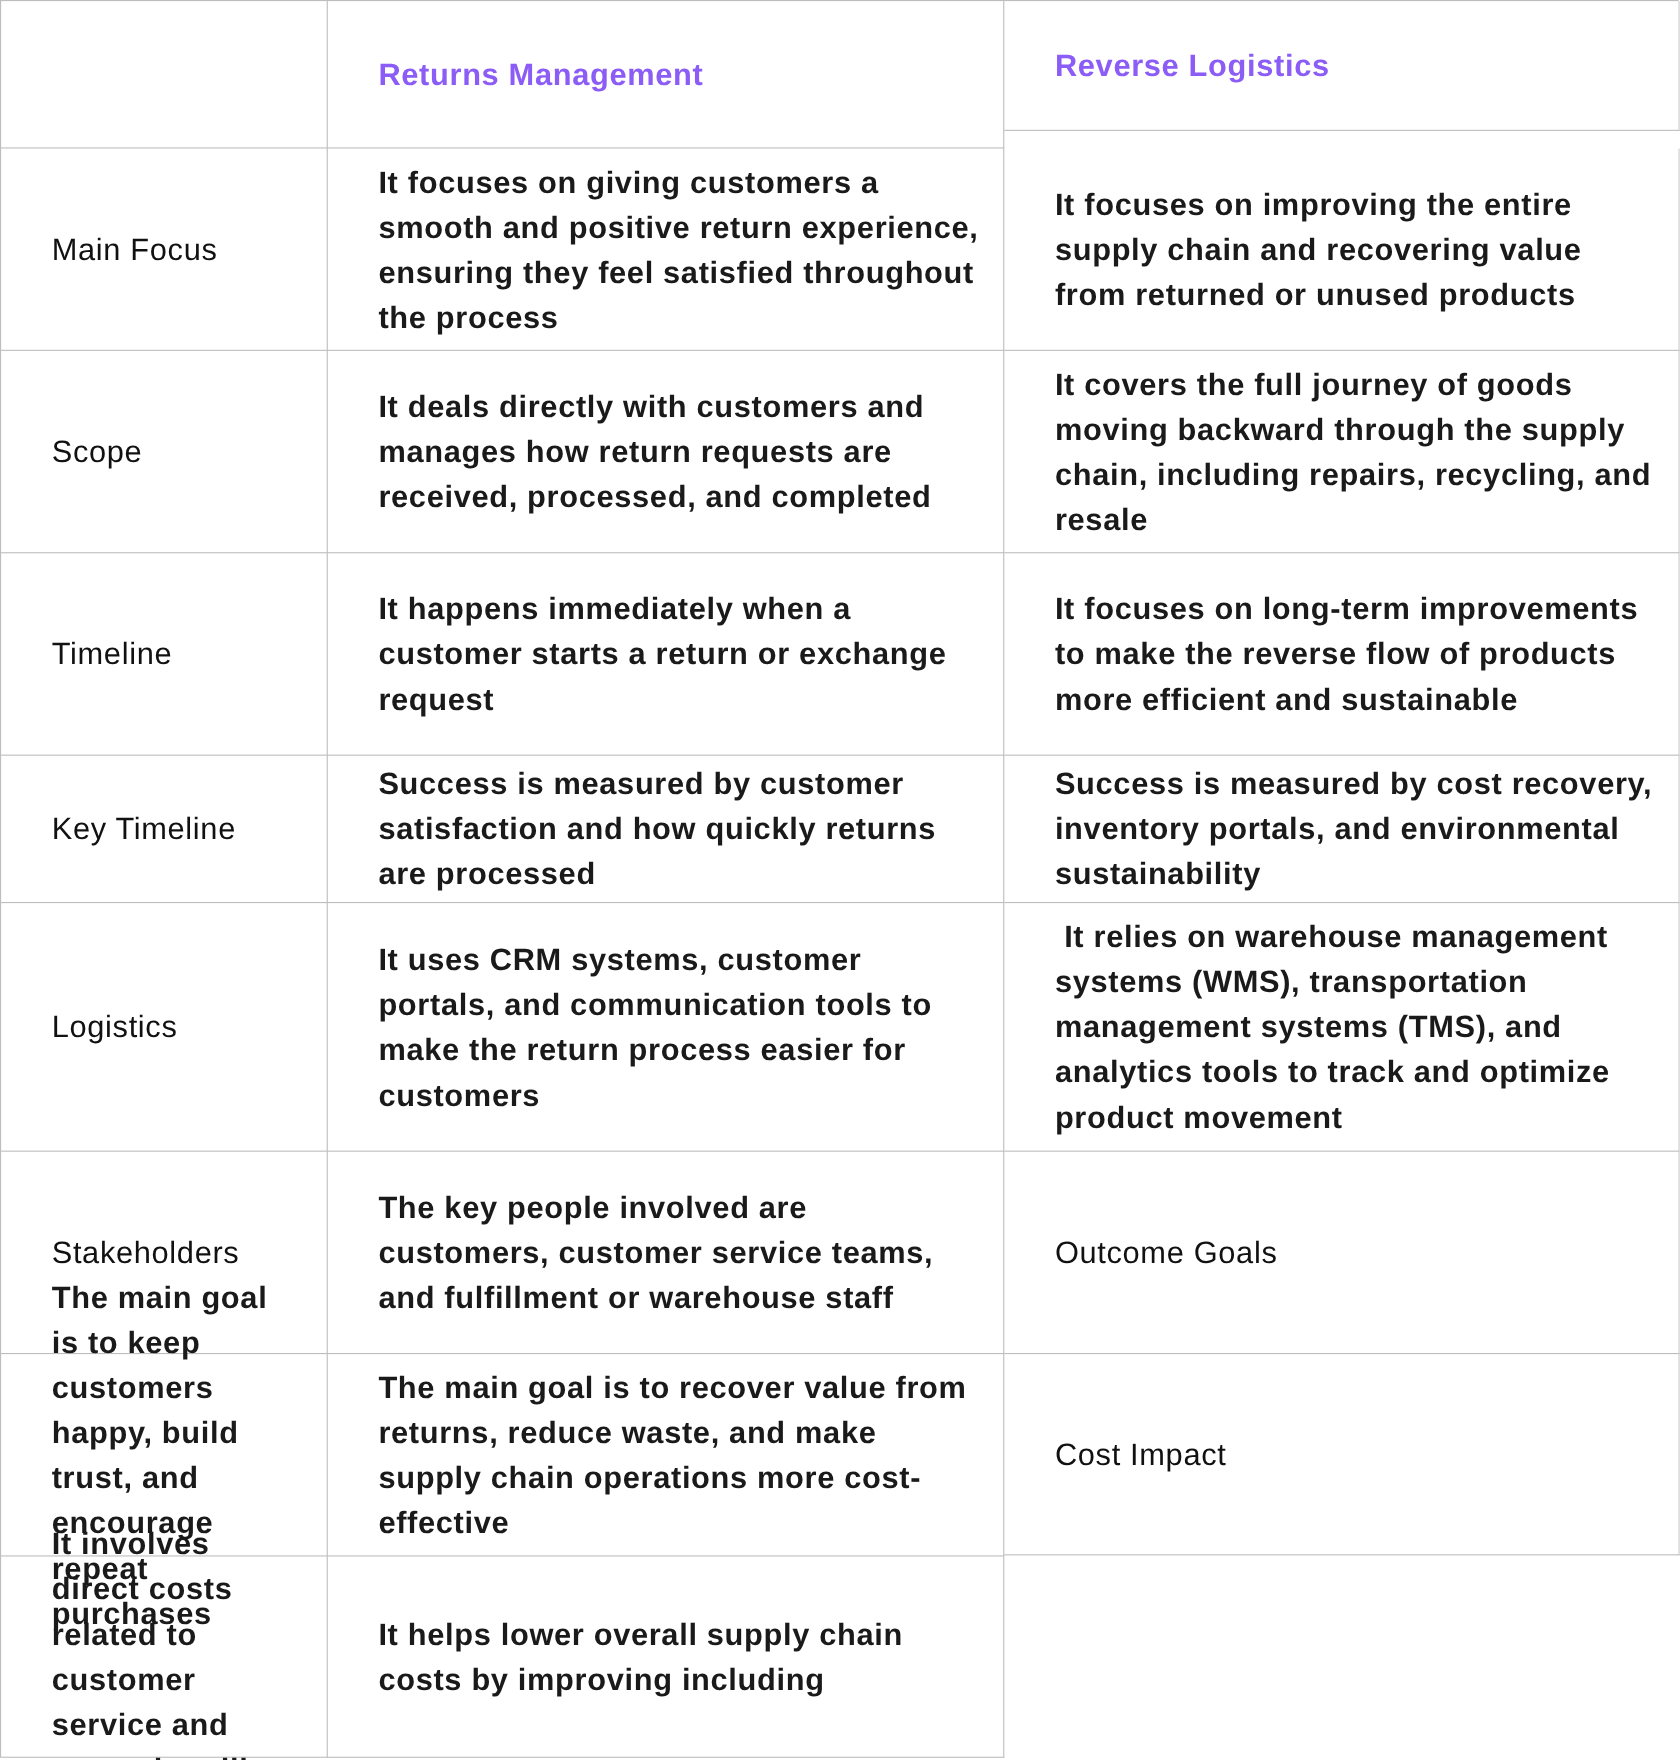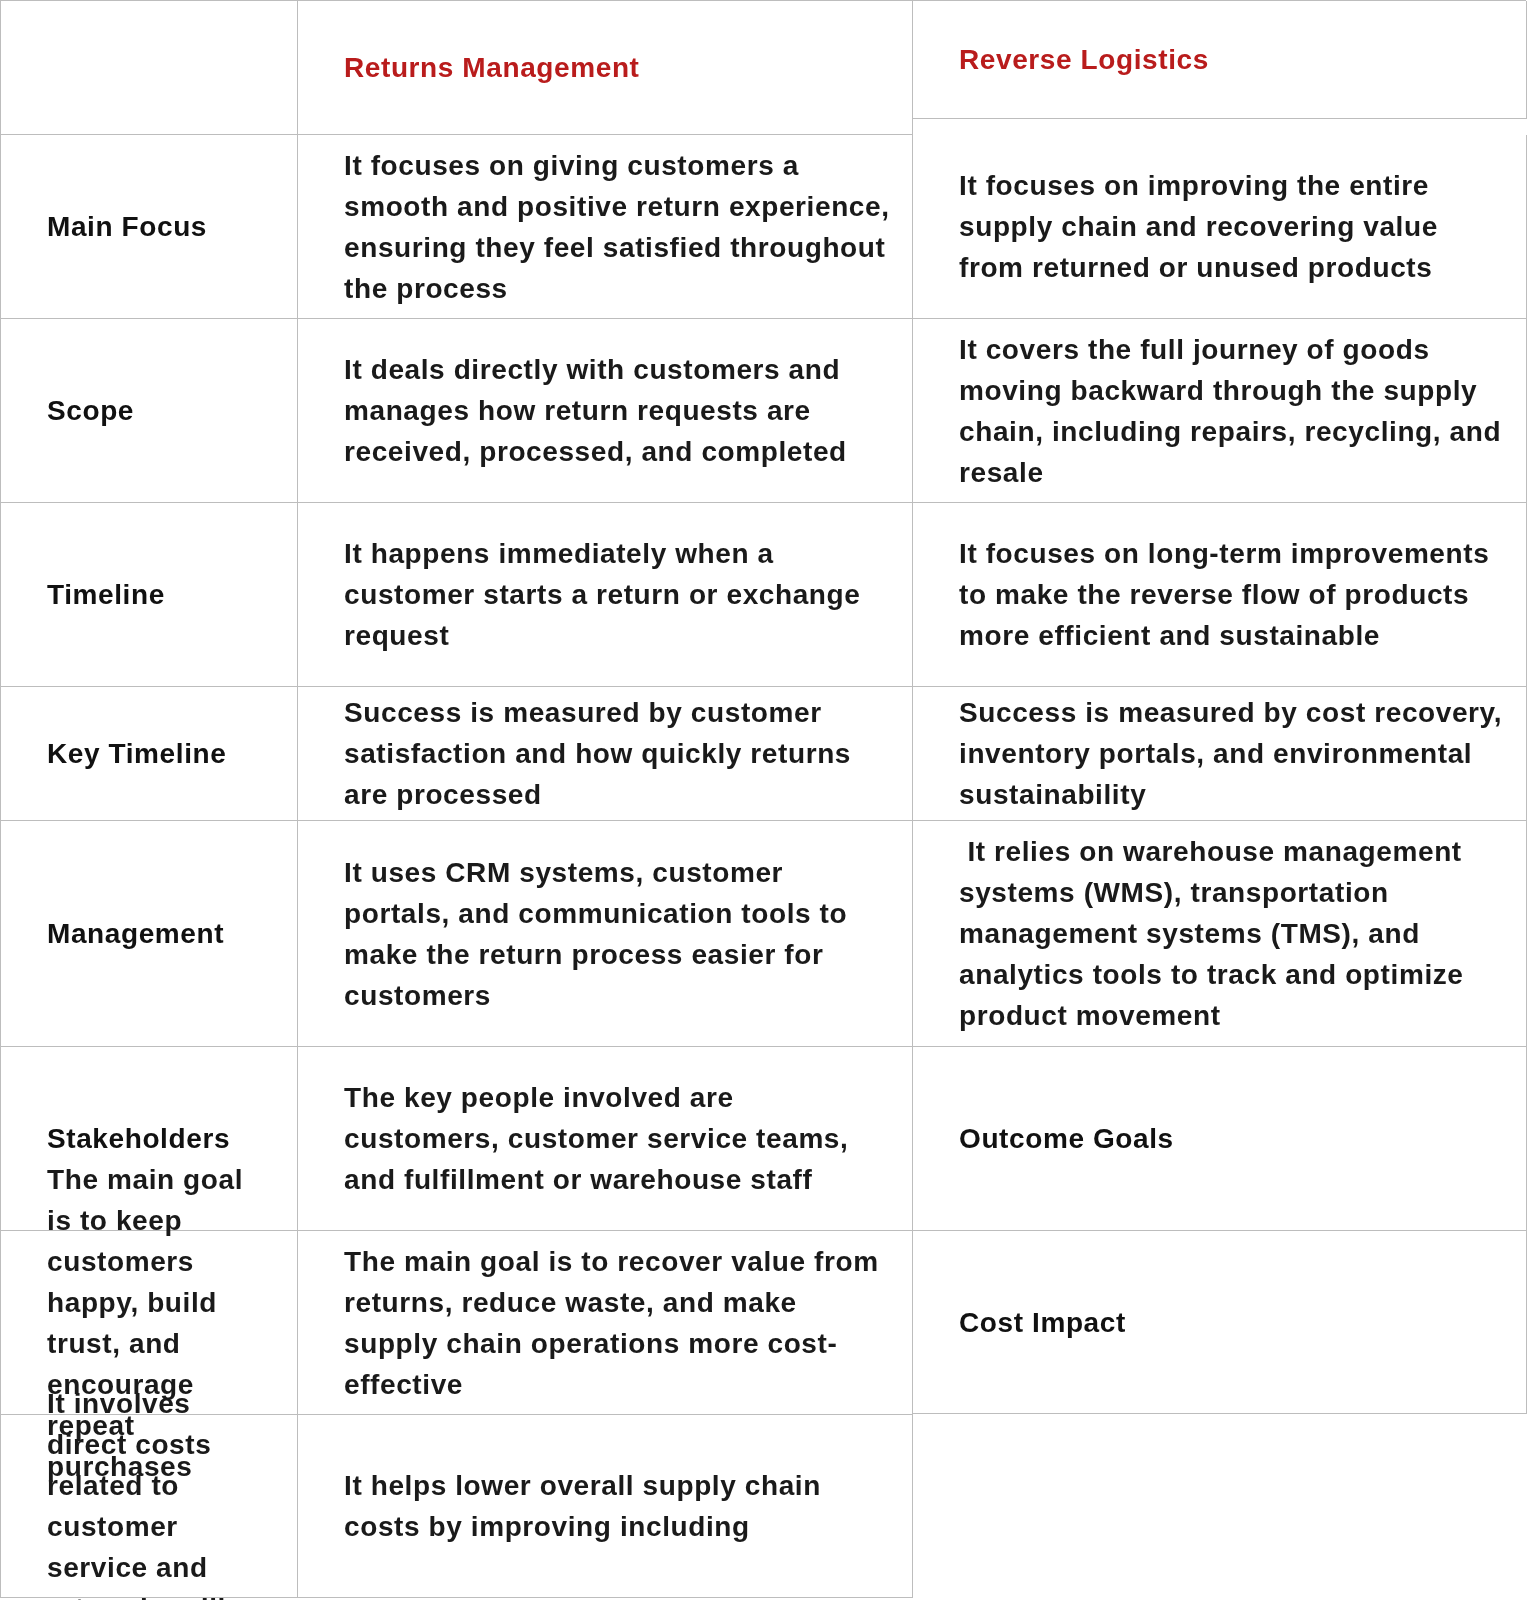--- a/index.html
+++ b/index.html
@@ -18,22 +18,22 @@
     border-bottom: 1px solid #bdbdbd;
     box-sizing: border-box;
     display: flex;
     align-items: center;
     padding: 0 22px 0 46px;
     font-size: 28px;
     line-height: 41px;
     letter-spacing: 0.6px;
     color: #1a1a1a;
   }
-  .cell.label { padding-left: 46px; font-weight: 700; color: #111; }
-  .cell.header { font-weight: 600; color: #b91c1c; }
+  .cell.label { padding-left: 46px; font-weight: 400; color: #111; }
+  .cell.header { font-weight: 600; color: #8b5cf6; }
   .cell.text { font-weight: 700; }
   .txt { display: block; }
 </style>
 </head>
 <body>
 
 <div class="grid">
 
   <div class="cell header" style="height:134px">
       <span></span>
@@ -79,21 +79,21 @@
       <span class="txt">Key Timeline</span>
     </div>
   <div class="cell text" style="height:134px">
       <span class="txt">Success is measured by customer satisfaction and how quickly returns are processed</span>
     </div>
   <div class="cell text" style="height:134px">
       <span class="txt">Success is measured by cost recovery, inventory portals, and environmental sustainability</span>
     </div>
 
   <div class="cell label" style="height:226px">
-      <span class="txt">Management</span>
+      <span class="txt">Logistics</span>
     </div>
   <div class="cell text" style="height:226px">
       <span class="txt">It uses CRM systems, customer portals, and communication tools to make the return process easier for customers</span>
     </div>
   <div class="cell text" style="height:226px">
       <span class="txt" style="white-space:pre-wrap"> It relies on warehouse management systems (WMS), transportation management systems (TMS), and analytics tools to track and optimize product movement</span>
     </div>
 
   <div class="cell label" style="height:184px">
       <span class="txt">Stakeholders</span>

